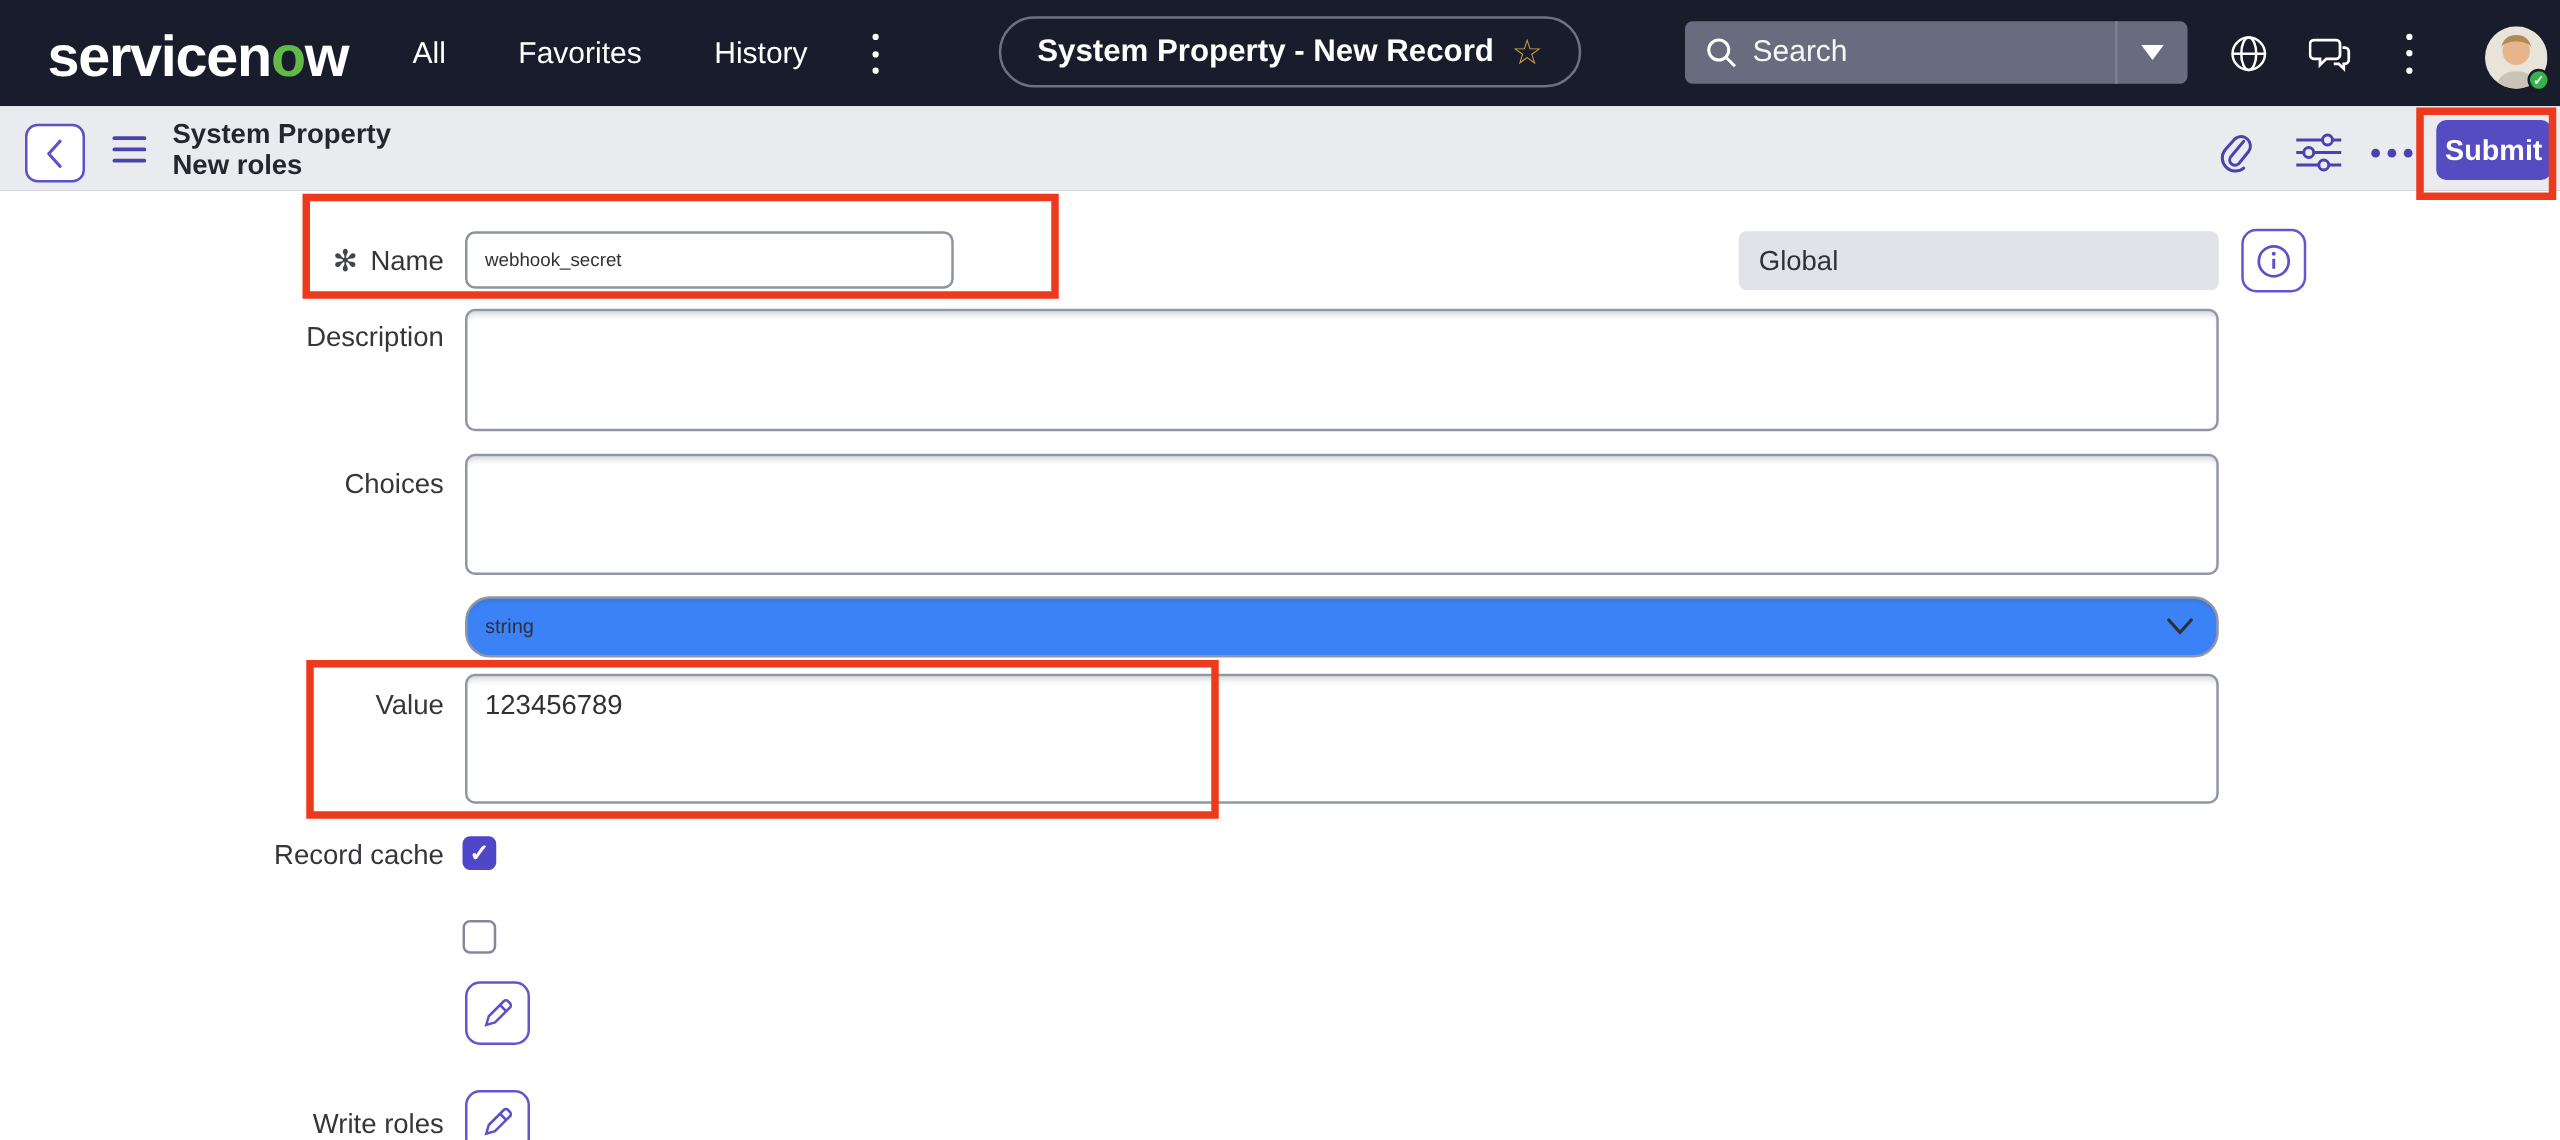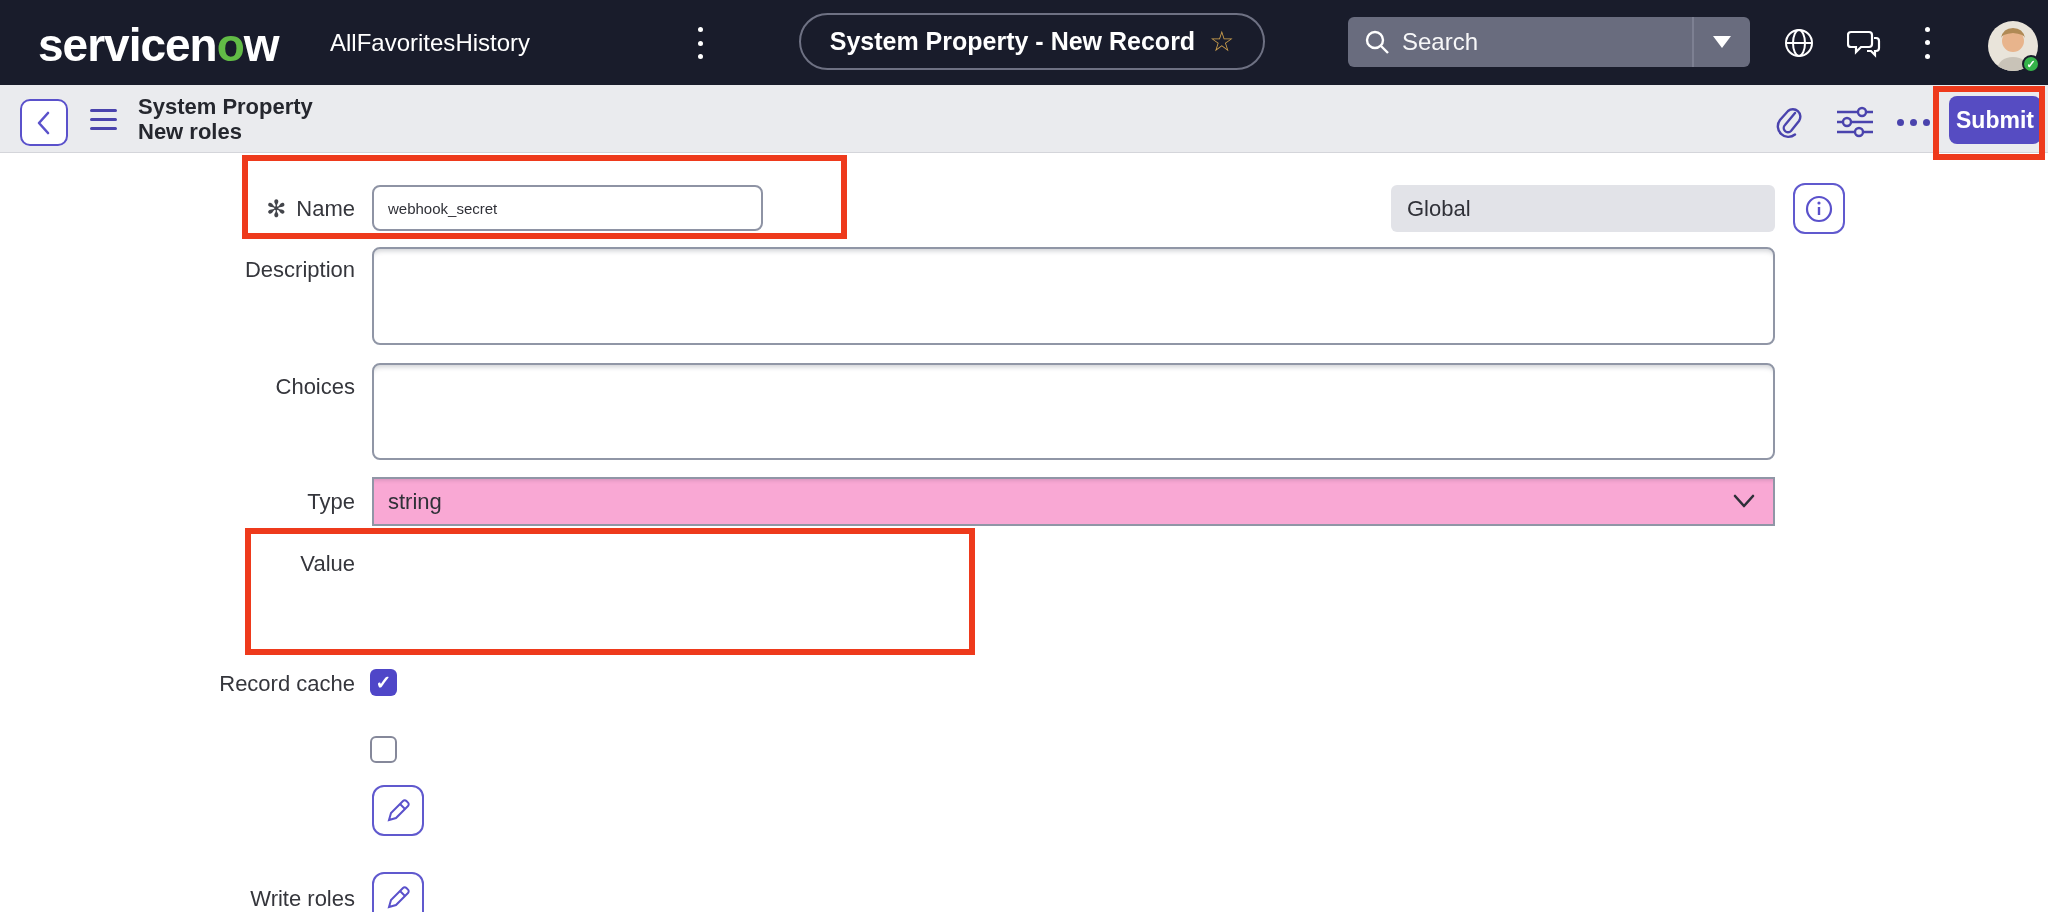--- a/index.html
+++ b/index.html
@@ -4,21 +4,21 @@
 <style>
   * { margin:0; padding:0; box-sizing:border-box; }
   html,body { background:#fff; }
   body { font-family:"Liberation Sans", sans-serif; }
   #app { position:relative; width:2048px; height:912px; overflow:hidden; background:#ffffff; }
 
   
   .topnav { position:absolute; left:0; top:0; width:2048px; height:85px; background:#191c2b; }
   .logo { position:absolute; left:38px; top:18px; font-size:46px; font-weight:bold; color:#ffffff; letter-spacing:-1px; }
   .logo .green-o { color:#62bb46; }
-  .nav-items { position:absolute; left:330px; top:0; height:85px; display:flex; align-items:center; }
+  .nav-items { position:absolute; left:330px; top:0; height:85px; display:flex; align-items:center; gap:58px; }
   .nav-item { color:#ffffff; font-size:24px; cursor:pointer; }
   .nav-kebab { position:absolute; left:694px; top:27px; width:12px; height:32px; display:flex; flex-direction:column; justify-content:space-between; align-items:center; cursor:pointer; }
   .nav-kebab i { width:5px; height:5px; border-radius:50%; background:#fff; }
   .tab-pill { position:absolute; left:799px; top:13px; width:466px; height:57px; border:2px solid #6e7183; border-radius:30px; display:flex; align-items:center; justify-content:center; gap:14px; cursor:pointer; }
   .tab-pill .tab-title { color:#ffffff; font-size:25px; font-weight:bold; }
   .tab-pill .star { color:#cfa14d; font-size:28px; line-height:1; }
   .searchbox { position:absolute; left:1348px; top:17px; width:402px; height:50px; background:#696c7e; border-radius:6px; display:flex; align-items:center; }
   .searchbox svg { margin-left:16px; }
   .search-input { flex:1; background:transparent; border:none; outline:none; color:#fff; font-size:24px; margin-left:12px; font-family:"Liberation Sans", sans-serif; width:220px; }
   .search-input::placeholder { color:#ffffff; opacity:.95; }
@@ -40,21 +40,21 @@
   .ellipsis i { width:7px; height:7px; border-radius:50%; background:#4a43ad; }
   .submit-btn { position:absolute; left:1949px; top:11px; width:92px; height:48px; background:#564cc2; color:#fff; font-size:23px; font-weight:bold; border:none; border-radius:8px; cursor:pointer; font-family:"Liberation Sans", sans-serif; }
 
   
   .content { position:absolute; left:0; top:153px; width:2048px; height:759px; background:#fff; }
   .flabel { position:absolute; width:355px; text-align:right; font-size:22px; color:#35363c; }
   .req-star { color:#43454b; font-size:24px; margin-right:10px; position:relative; top:1px; }
   .txt-input { position:absolute; border:2px solid #8e93a4; border-radius:8px; font-size:15px; color:#303138; padding:0 14px; font-family:"Liberation Sans", sans-serif; outline:none; background:#fff; }
   .ro-input { position:absolute; background:#e2e3e8; border:none; border-radius:6px; font-size:22px; color:#303138; padding:0 16px; display:flex; align-items:center; }
   .ta { position:absolute; border:2px solid #9096a6; border-radius:8px; font-size:22px; color:#303138; padding:10px 14px; font-family:"Liberation Sans", sans-serif; outline:none; resize:none; box-shadow: inset 0 6px 5px -4px rgba(30,40,60,.22); background:#fff; }
-  .sel { position:absolute; border:2px solid #9096a6; border-radius:0; background:#f9a8d4; display:flex; align-items:center; font-size:22px; color:#303138; padding:0 14px; cursor:pointer; box-shadow: inset 0 5px 4px -4px rgba(30,40,60,.18); }
+  .sel { position:absolute; border:2px solid #9096a6; border-radius:20px; background:#3b82f6; display:flex; align-items:center; font-size:16px; color:#303138; padding:0 14px; cursor:pointer; box-shadow: inset 0 5px 4px -4px rgba(30,40,60,.18); }
   .sel .sel-chevron { position:absolute; right:18px; top:14px; }
   .icon-btn { position:absolute; width:52px; height:51px; background:#fff; border:2px solid #6059ce; border-radius:12px; display:flex; align-items:center; justify-content:center; cursor:pointer; }
   .cb { position:absolute; width:27px; height:27px; border-radius:6px; cursor:pointer; }
   .cb.checked { background:#4f46c8; color:#fff; font-size:19px; font-weight:bold; display:flex; align-items:center; justify-content:center; }
   .cb.unchecked { background:#fff; border:2px solid #85889a; }
 
   
   .anno { position:absolute; border:6px solid #ee3a1c; pointer-events:none; }
 </style>
 </head>
@@ -189,29 +189,29 @@
           <circle cx="15" cy="9" r="1.6" fill="#5a51cb"></circle>
         </svg>
     </div>
 
     <div class="flabel" style="left:0; top:104px;">Description</div>
     <textarea class="ta" style="left: 372px; top: 94px; width: 1403px; height: 98px;"></textarea>
 
     <div class="flabel" style="left:0; top:221px;">Choices</div>
     <textarea class="ta" style="left: 372px; top: 210px; width: 1403px; height: 97px;"></textarea>
 
-    <div class="flabel" style="left:0; top:336px;">Type</div>
     <div class="sel" style="left:372px; top:324px; width:1403px; height:49px;">
       <span>string</span>
       <svg class="sel-chevron" width="22" height="16" viewBox="0 0 22 16">
           <polyline points="2,3 11,13 20,3" fill="none" stroke="#2e3038" stroke-width="2.6" stroke-linecap="round" stroke-linejoin="round"></polyline>
         </svg>
     </div>
 
     <div class="flabel" style="left:0; top:398px;">Value</div>
+    <textarea class="ta" style="left: 372px; top: 386px; width: 1403px; height: 104px;">123456789</textarea>
 
     <div class="flabel" style="left:0; top:518px;">Record cache</div>
     <div class="cb checked" style="left:370px; top:516px;">
         <span>✓</span>
       </div>
 
     <div class="cb unchecked" style="left:370px; top:583px;"></div>
 
     <div class="icon-btn" style="left:372px; top:632px;">
       <svg width="28" height="28" viewBox="0 0 28 28">

